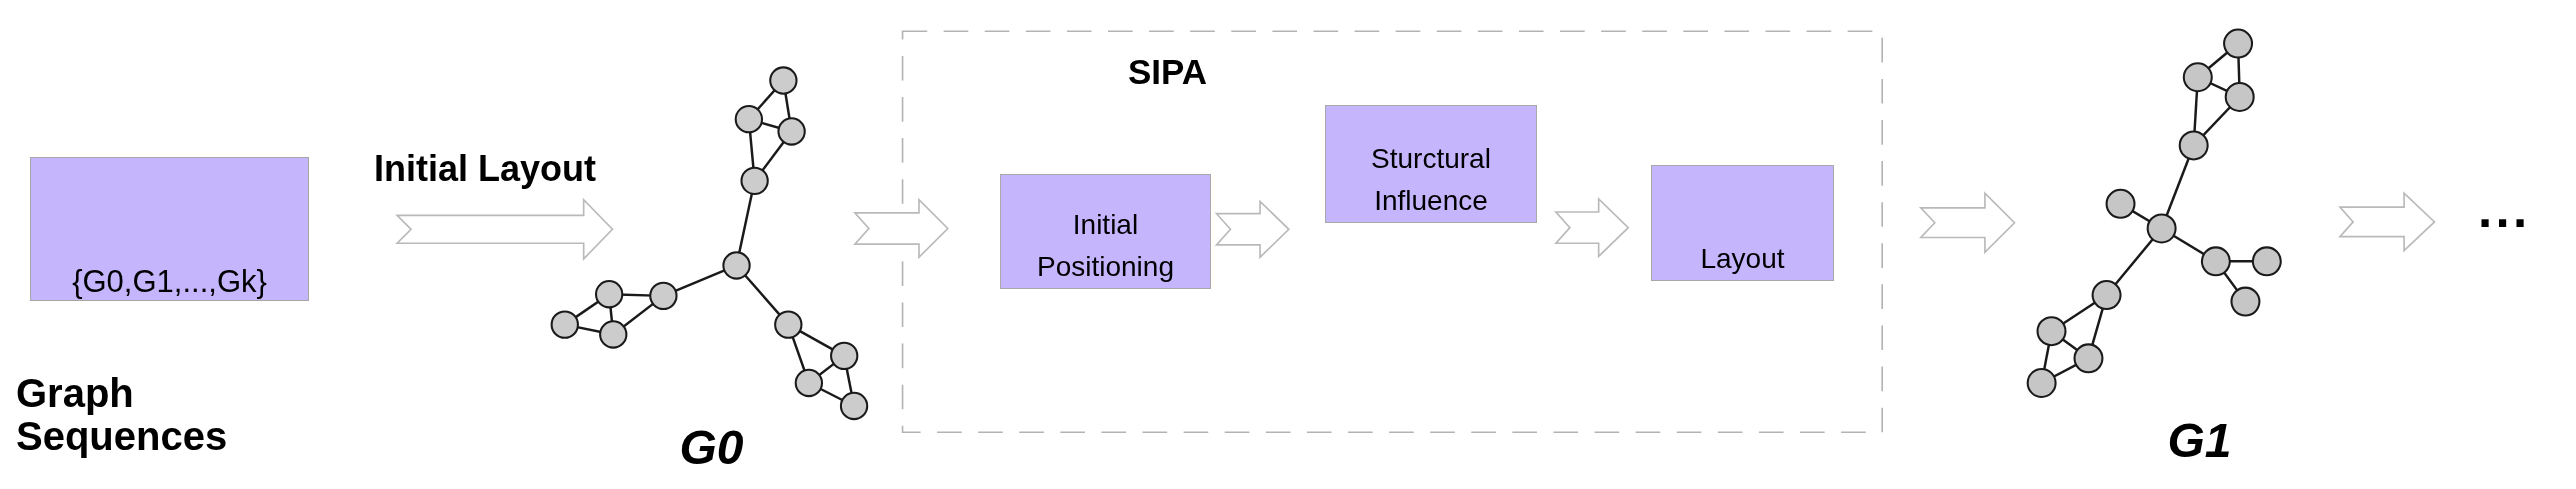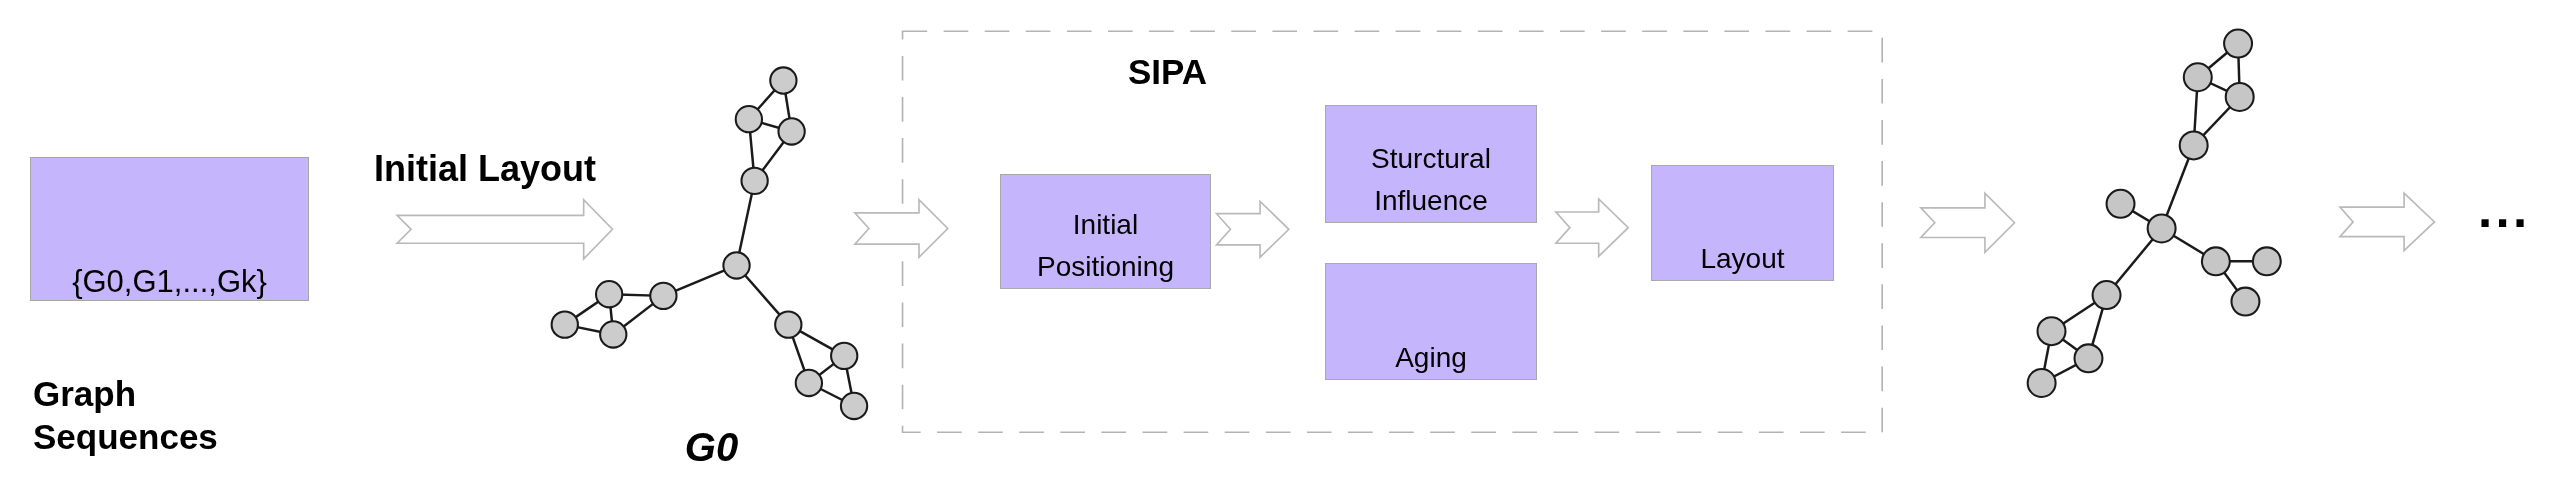--- a/index.html
+++ b/index.html
@@ -14,24 +14,24 @@
     display:flex;align-items:flex-end;justify-content:center;
     text-align:center;box-sizing:border-box;
   }
   .input-box{left:30px;top:157px;width:279px;height:144px;font-size:31px;}
   .step-box{font-size:28px;line-height:42px;white-space:pre-line;border:1.6px solid #a9a9a9;}
   .ip-box{left:968px;top:174px;width:211px;height:115px;margin-left:32px;}
   .si-box{left:1325px;top:105px;width:212px;height:118px;}
   .aging-box{left:1325px;top:263px;width:212px;height:117px;}
   .layout-box{left:1651px;top:165px;width:183px;height:116px;}
   .headline{font-weight:bold;font-size:36px;line-height:41px;text-align:left;white-space:pre-line;}
-  .graph-seq{left:33px;top:372px;width:263px;font-size:35px;line-height:43px;}
+  .graph-seq{left:16px;top:372px;width:263px;font-size:40px;line-height:43px;}
   .init-layout{left:374px;top:148px;width:263px;}
   .sipa-title{left:960px;top:51px;width:247px;text-align:right;font-size:35px;}
-  .g-caption{font-weight:bold;font-style:italic;font-size:40px;line-height:43px;text-align:center;}
+  .g-caption{font-weight:bold;font-style:italic;font-size:48px;line-height:43px;text-align:center;}
   .g0-cap{left:650px;top:426px;width:123px;}
   .g1-cap{left:2138px;top:419px;width:123px;}
   .dots{left:2478px;top:173px;width:82px;font-size:51px;font-weight:bold;line-height:74px;letter-spacing:3.3px;}
 </style>
 </head>
 <body>
 
 <div class="stage">
 
   <svg id="fig" width="2576" height="489" viewBox="0 0 3134 595">
@@ -146,27 +146,25 @@
   <div class="abs boxed step-box ip-box">
     <span>Initial
 Positioning</span>
   </div>
 
   <div class="abs boxed step-box si-box">
     <span>Sturctural
 Influence</span>
   </div>
 
-  <div class="abs boxed step-box aging-box">
-    <span>Aging</span>
-  </div>
 
   <div class="abs boxed step-box layout-box">
     <span>Layout</span>
   </div>
 
   <div class="abs g-caption g0-cap">G0</div>
 
+  <div class="abs g-caption g1-cap">G1</div>
 
   <div class="abs dots">...</div>
 
 </div>
 
 
 </body></html>

